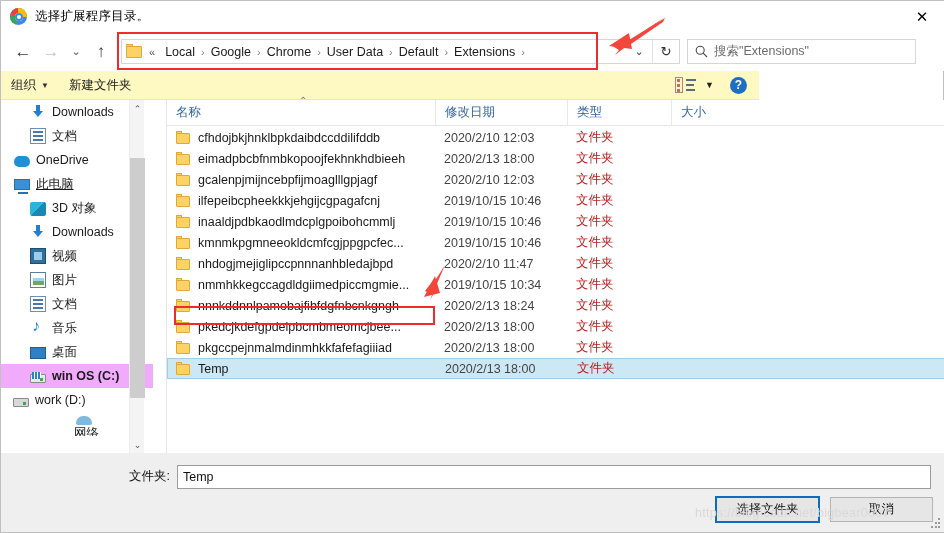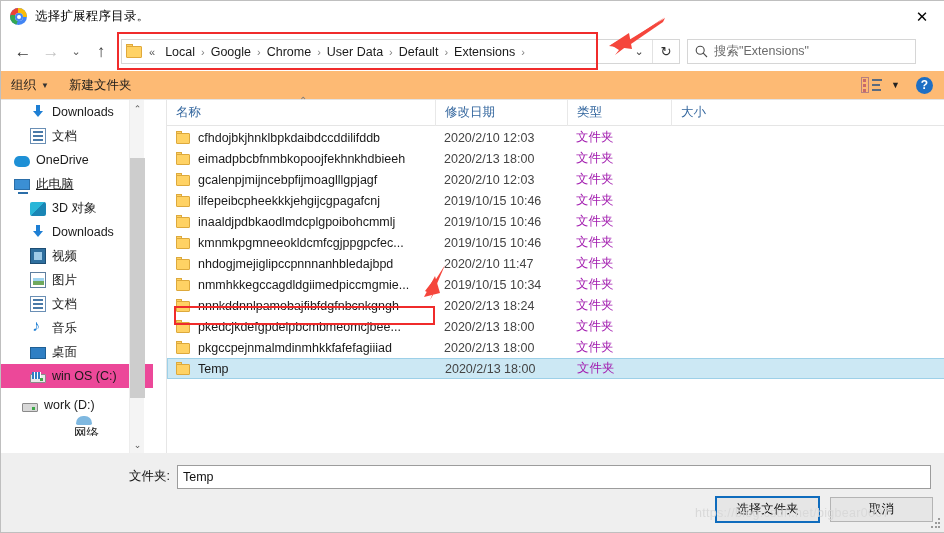--- a/index.html
+++ b/index.html
@@ -103,22 +103,22 @@
     display: flex; align-items: center;
   }
   .search-icon {
     width: 26px; display: flex; align-items: center; justify-content: center;
     font-size: 12px; color: #4a4a4a;
   }
   .search-ph { font-size: 12.5px; color: #6b6b6b; }
 
   
   .toolbar {
-    position: absolute; left: 0; top: 70px; width: 944px; height: 29px;
-    background: #fdba74; border-bottom: 1px solid #e3e3e3;
+    position: absolute; left: 0; top: 70px; width: 758px; height: 29px;
+    background: #fef9c3; border-bottom: 1px solid #e3e3e3;
     display: flex; align-items: center;
   }
   .tb-item {
     font-size: 12.5px; color: #1a1a1a; padding: 0 10px; display: flex; align-items: center; gap: 5px;
   }
   .tb-caret { font-size: 8px; color: #333; }
   .tb-right { margin-left: auto; display: flex; align-items: center; }
   .view-icon { width: 22px; height: 16px; position: relative; }
   .view-icon .vcol {
     position: absolute; left: 0; top: 0; width: 8px; height: 16px;
@@ -145,21 +145,21 @@
   }
   
   .sidebar {
     position: absolute; left: 0; top: 0; width: 152px; height: 353px;
     background: #ffffff; overflow: hidden;
   }
   .sb-item {
     height: 24px; display: flex; align-items: center;
     font-size: 12.5px; color: #1a1a1a; white-space: nowrap;
   }
-  .sb-item.selected { background: #ec4899; }
+  .sb-item.selected { background: #f0abfc; font-weight: bold; }
   .sb-icon {
     width: 16px; height: 16px; margin-right: 6px; flex: 0 0 auto;
     position: relative;
   }
   .sb-pin { margin-left: auto; margin-right: 12px; font-size: 10px; color: #9a9a9a; }
   .sb-label { overflow: hidden; text-overflow: clip; }
 
   
   .ic-download::before {
     content: ""; position: absolute; left: 6px; top: 1px; width: 4px; height: 7px; background: #1e7fd4;
@@ -260,21 +260,21 @@
   .row {
     height: 21px; display: flex; align-items: center;
     font-size: 12.5px; color: #1a1a1a;
   }
   .row.selected {
     background: #cce8f4; border: 1px solid #9dd0e8;
   }
   .cell { padding-left: 9px; white-space: nowrap; overflow: hidden; }
   .cell.name { width: 268px; display: flex; align-items: flex-start; }
   .cell.date { width: 132px; color: #444; }
-  .cell.type { width: 104px; color: #a21caf; }
+  .cell.type { width: 104px; color: #b91c1c; }
   .cell.size { width: 86px; }
   .row.selected .cell.name { padding-left: 8px; }
   .fi {
     width: 15px; height: 13px; margin-right: 7px; flex: 0 0 auto; position: relative;
   }
   .fi .b { position: absolute; left: 0; top: 2px; width: 14px; height: 11px;
            background: #ffd264; border: 1px solid #dda93c; border-radius: 0 1px 1px 1px; }
   .fi .t { position: absolute; left: 0; top: 0; width: 6px; height: 3px;
            background: #ffd264; border: 1px solid #dda93c; border-bottom: none; }
 
@@ -452,21 +452,21 @@
             <span class="sb-label">音乐</span>
           </div>
           <div class="sb-item" style="padding-left: 29px;">
             <span class="sb-icon ic-desktop"></span>
             <span class="sb-label">桌面</span>
           </div>
           <div class="sb-item selected" style="padding-left: 29px;">
             <span class="sb-icon ic-drive sys"></span>
             <span class="sb-label">win OS (C:)</span>
           </div>
-          <div class="sb-item" style="padding-left: 21px; align-items: flex-end;">
+          <div class="sb-item" style="padding-left: 12px;">
             <span class="sb-icon ic-drive"></span>
             <span class="sb-label">work (D:)</span>
           </div>
           <div class="sb-item" style="padding-left: 19px; flex-direction: column;">
             <span class="sb-icon ic-network"></span>
             <span class="sb-label">网络</span>
           </div>
         </div>
       <div class="sb-scroll">
         <div class="arrow up">⌃</div>

